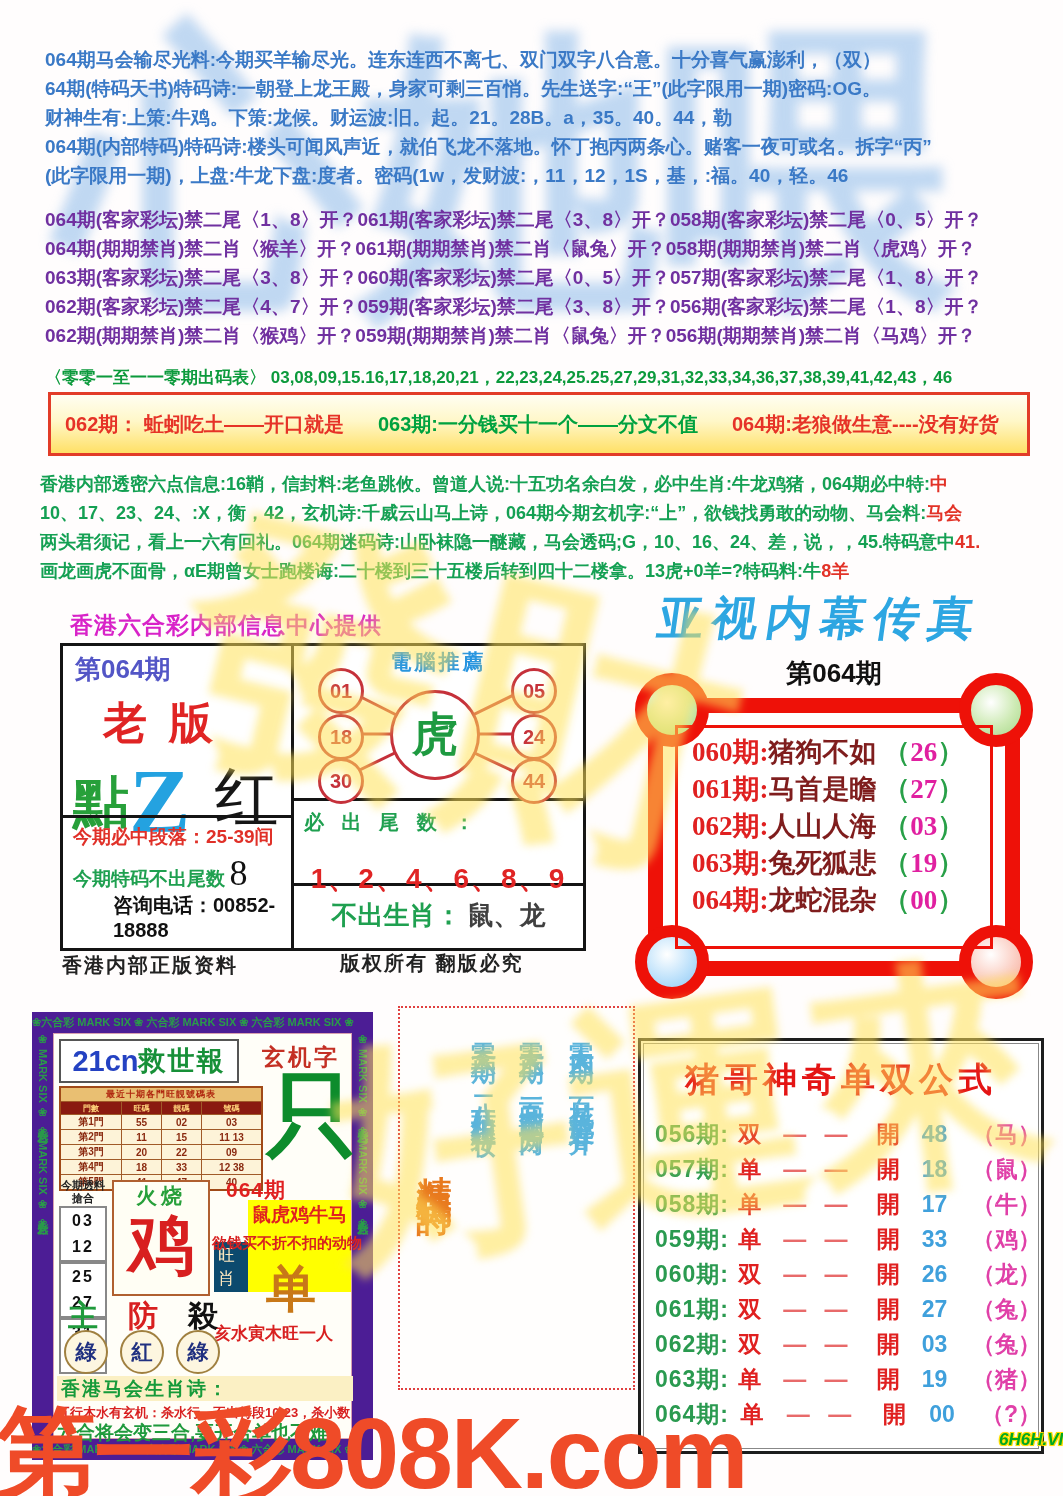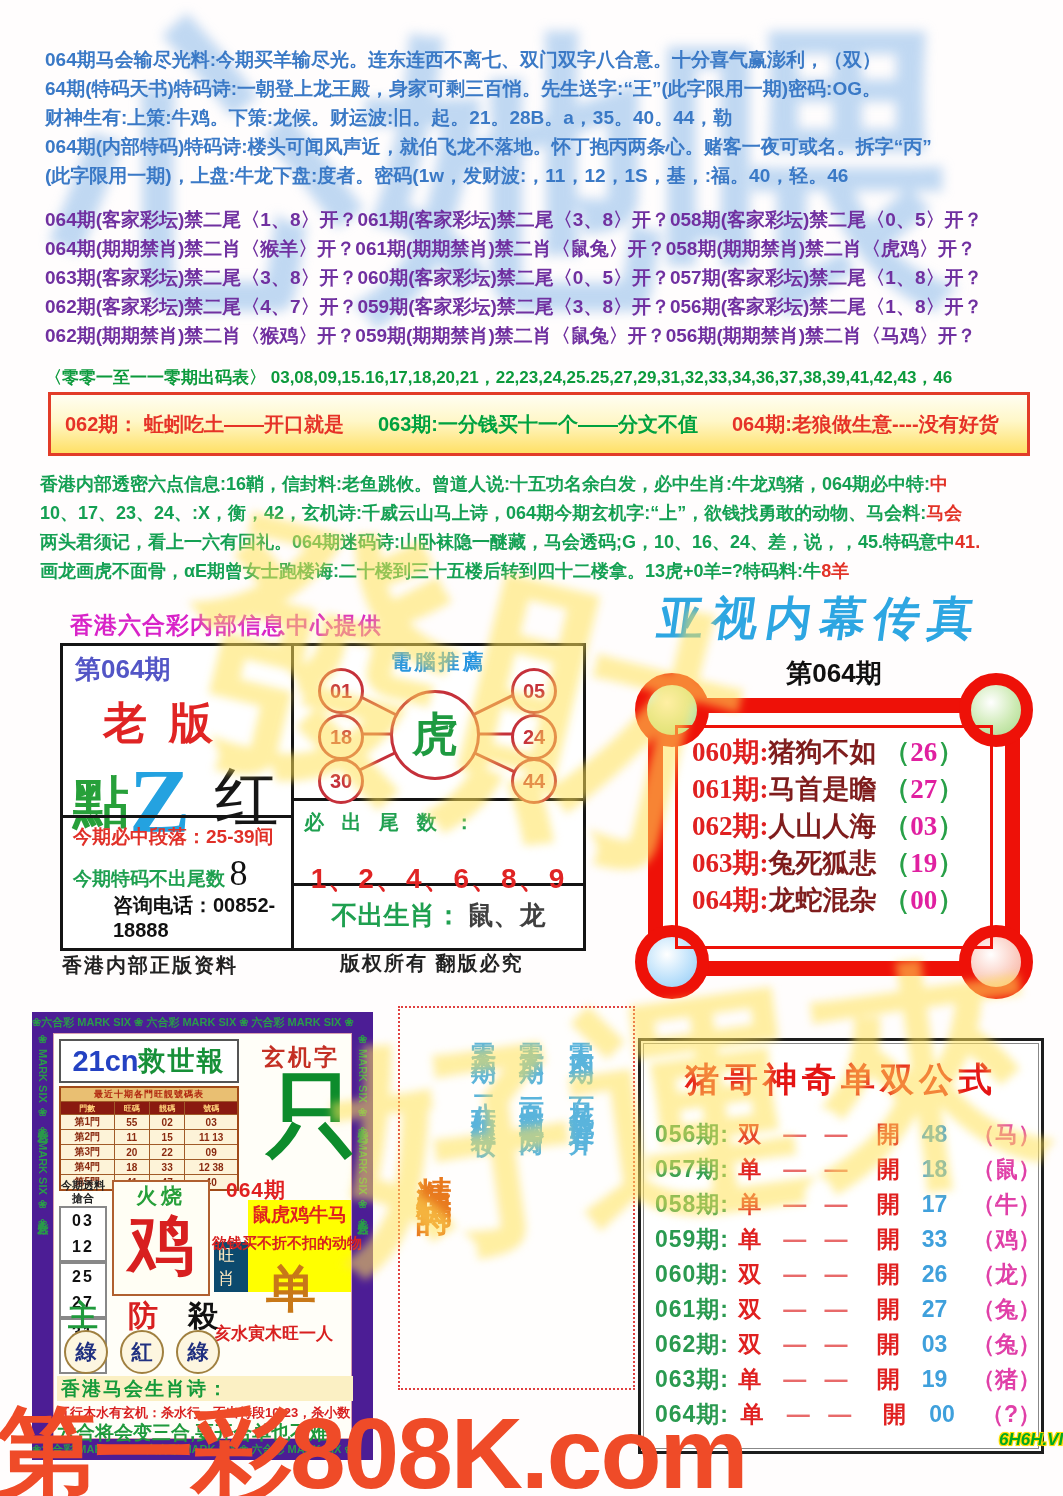--- a/index.html
+++ b/index.html
@@ -70,21 +70,21 @@
   .markstrip{background:#4c1d95;color:#2a9a4a;font-size:11px;font-weight:bold;overflow:hidden;white-space:nowrap;
              display:flex;align-items:center;}
   .markv{writing-mode:vertical-rl;text-orientation:mixed;}
   .sv-inner{position:absolute;left:21px;top:21px;right:21px;bottom:21px;background:#fffef8;border:1px solid #d8a0b0;}
   .sv-hdrbox{position:absolute;left:5px;top:5px;width:176px;height:40px;border:2px solid #555;
              display:flex;align-items:center;justify-content:center;white-space:nowrap;background:#fff;}
   .sv-21{color:#2442c2;font-size:29px;font-weight:bold;}
   .sv-jiu{color:#179038;font-size:27px;font-weight:900;font-family:"Liberation Serif",serif;letter-spacing:2px;}
   .sv-xuanji{color:#c43024;font-size:23px;font-weight:900;font-family:"Liberation Serif",serif;letter-spacing:3px;}
   .sv-zhi{color:#0d8c2c;font-size:92px;font-weight:bold;font-family:"Liberation Serif",serif;line-height:92px;}
-  .sv-table{position:absolute;left:5px;top:52px;width:180px;border:2px solid #a04a18;background:#fdf3d8;
+  .sv-table{position:absolute;left:5px;top:52px;width:204px;border:2px solid #a04a18;background:#fdf3d8;
             border-collapse:collapse;}
   .sv-table .tt{background:#e9bf72;color:#b02810;font-size:9px;font-weight:bold;text-align:center;letter-spacing:1px;}
   .sv-table .hh{background:#8a1a10;color:#ffd27a;font-size:8px;text-align:center;}
   .sv-table td{border:1px solid #a05a28;color:#8a2a10;font-size:10px;font-weight:bold;text-align:center;padding:0 1px;
                height:12px;}
   .sv-toulab{color:#222;font-size:11px;font-weight:bold;line-height:13px;text-align:center;font-family:Liberation Mono, monospace;}
   .sv-toucell{border:2px solid #888;background:#fff;color:#111;font-size:16px;font-weight:bold;text-align:center;
               line-height:26px;letter-spacing:2px;}
   .sv-firebox{position:absolute;border:2px solid #b06030;background:#fffef4;text-align:center;}
   .sv-fire{color:#27a03a;font-size:21px;font-weight:bold;letter-spacing:4px;}

